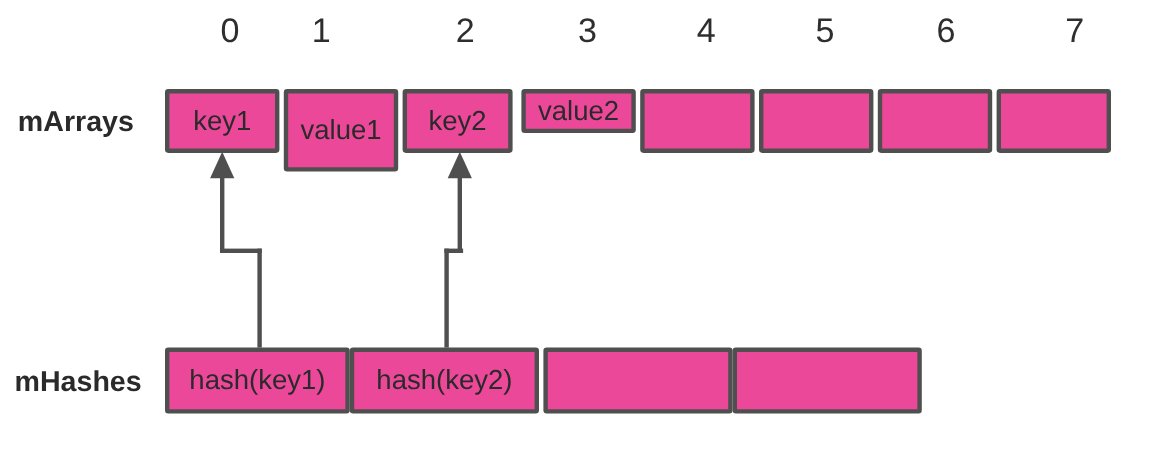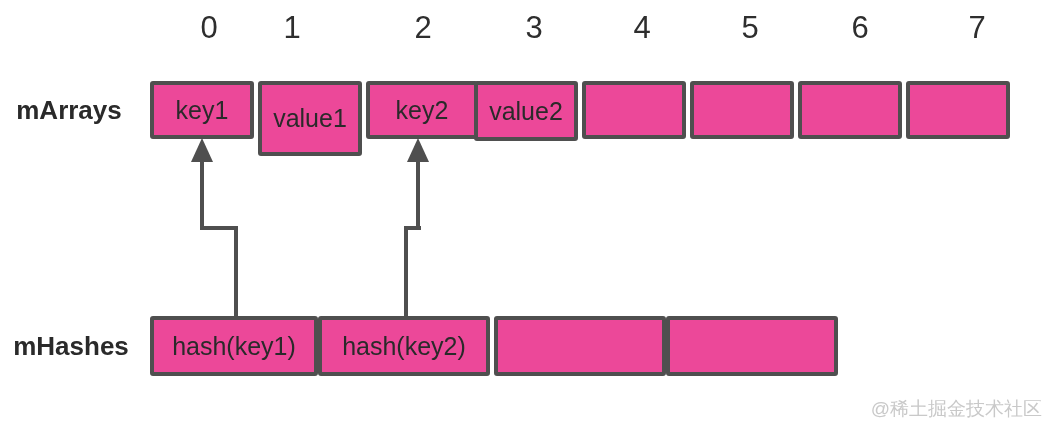--- a/index.html
+++ b/index.html
@@ -43,22 +43,22 @@
   <span class="idx" style="left:534px">3</span>
   <span class="idx" style="left:642px">4</span>
   <span class="idx" style="left:750px">5</span>
   <span class="idx" style="left:860px">6</span>
   <span class="idx" style="left:977px">7</span>
 
   <div class="rowlabel" style="left:10px; top:95px; width:118px">mArrays</div>
 
   <div class="cell" style="left:150px; top:81px; width:104px; height:58px">key1</div>
   <div class="cell" style="left:258px; top:81px; width:104px; height:75px">value1</div>
-  <div class="cell" style="left:366px; top:81px; width:112px; height:58px">key2</div>
-  <div class="cell" style="left:474px; top:81px; width:104px; height:60px">value2</div>
+  <div class="cell" style="left:366px; top:81px; width:100px; height:58px">key2</div>
+  <div class="cell" style="left:474px; top:81px; width:104px; height:40px">value2</div>
   <div class="cell" style="left:582px; top:81px; width:104px; height:58px"></div>
   <div class="cell" style="left:690px; top:81px; width:104px; height:58px"></div>
   <div class="cell" style="left:798px; top:81px; width:104px; height:58px"></div>
   <div class="cell" style="left:906px; top:81px; width:104px; height:58px"></div>
 
   <div class="rowlabel" style="left:10px; top:331px; width:122px">mHashes</div>
 
   <div class="cell" style="left:150px; top:316px; width:168px; height:60px">hash(key1)</div>
   <div class="cell" style="left:318px; top:316px; width:172px; height:60px">hash(key2)</div>
   <div class="cell" style="left:494px; top:316px; width:172px; height:60px"></div>
@@ -67,15 +67,14 @@
   <div class="arrowhead" style="left:191px; top:138px"></div>
   <div class="seg" style="left:200px; top:158px; width:4px; height:72px"></div>
   <div class="seg" style="left:200px; top:226px; width:38px; height:4px"></div>
   <div class="seg" style="left:234px; top:226px; width:4px; height:90px"></div>
 
   <div class="arrowhead" style="left:407px; top:138px"></div>
   <div class="seg" style="left:416px; top:158px; width:4px; height:72px"></div>
   <div class="seg" style="left:404px; top:226px; width:17px; height:4px"></div>
   <div class="seg" style="left:404px; top:226px; width:4px; height:90px"></div>
 
-  <div class="watermark">@稀土掘金技术社区</div>
 
 </div>
 
 </body></html>

